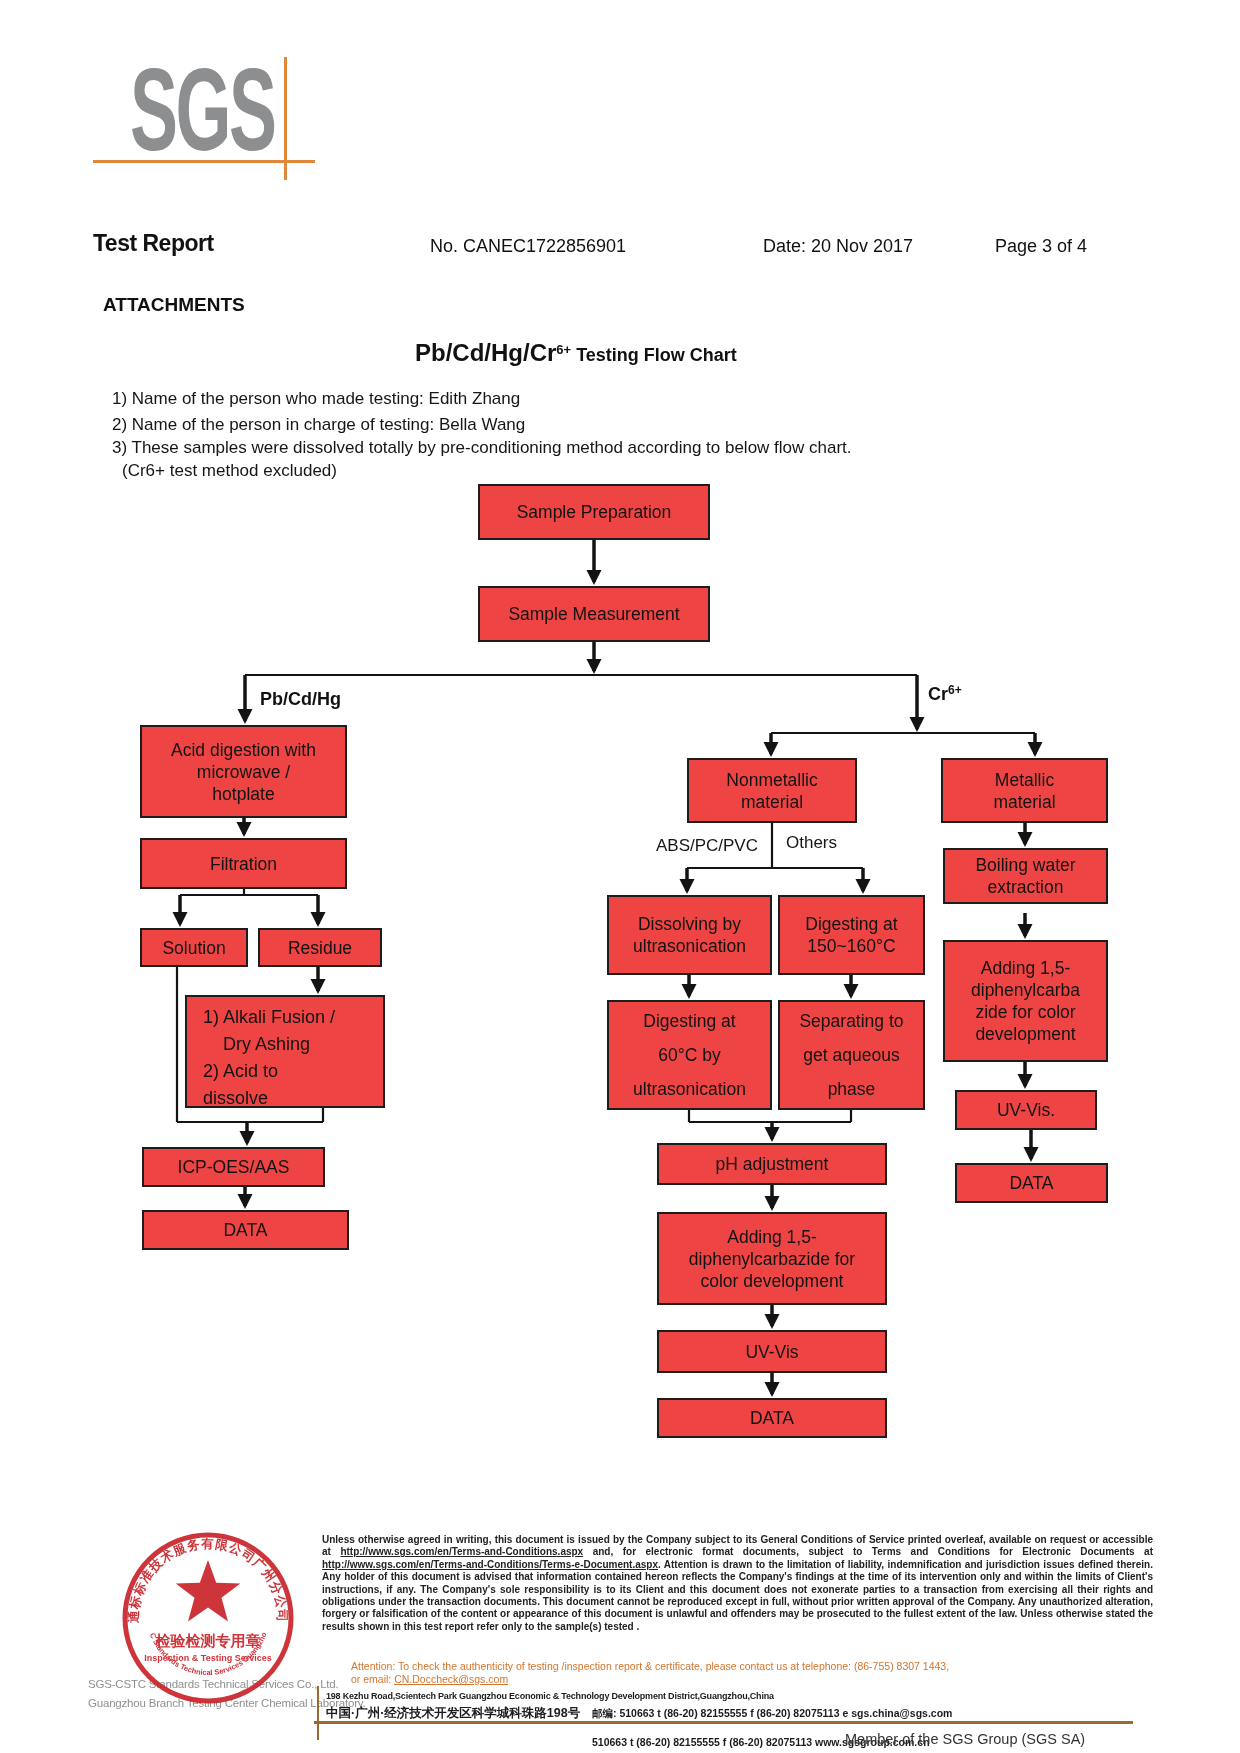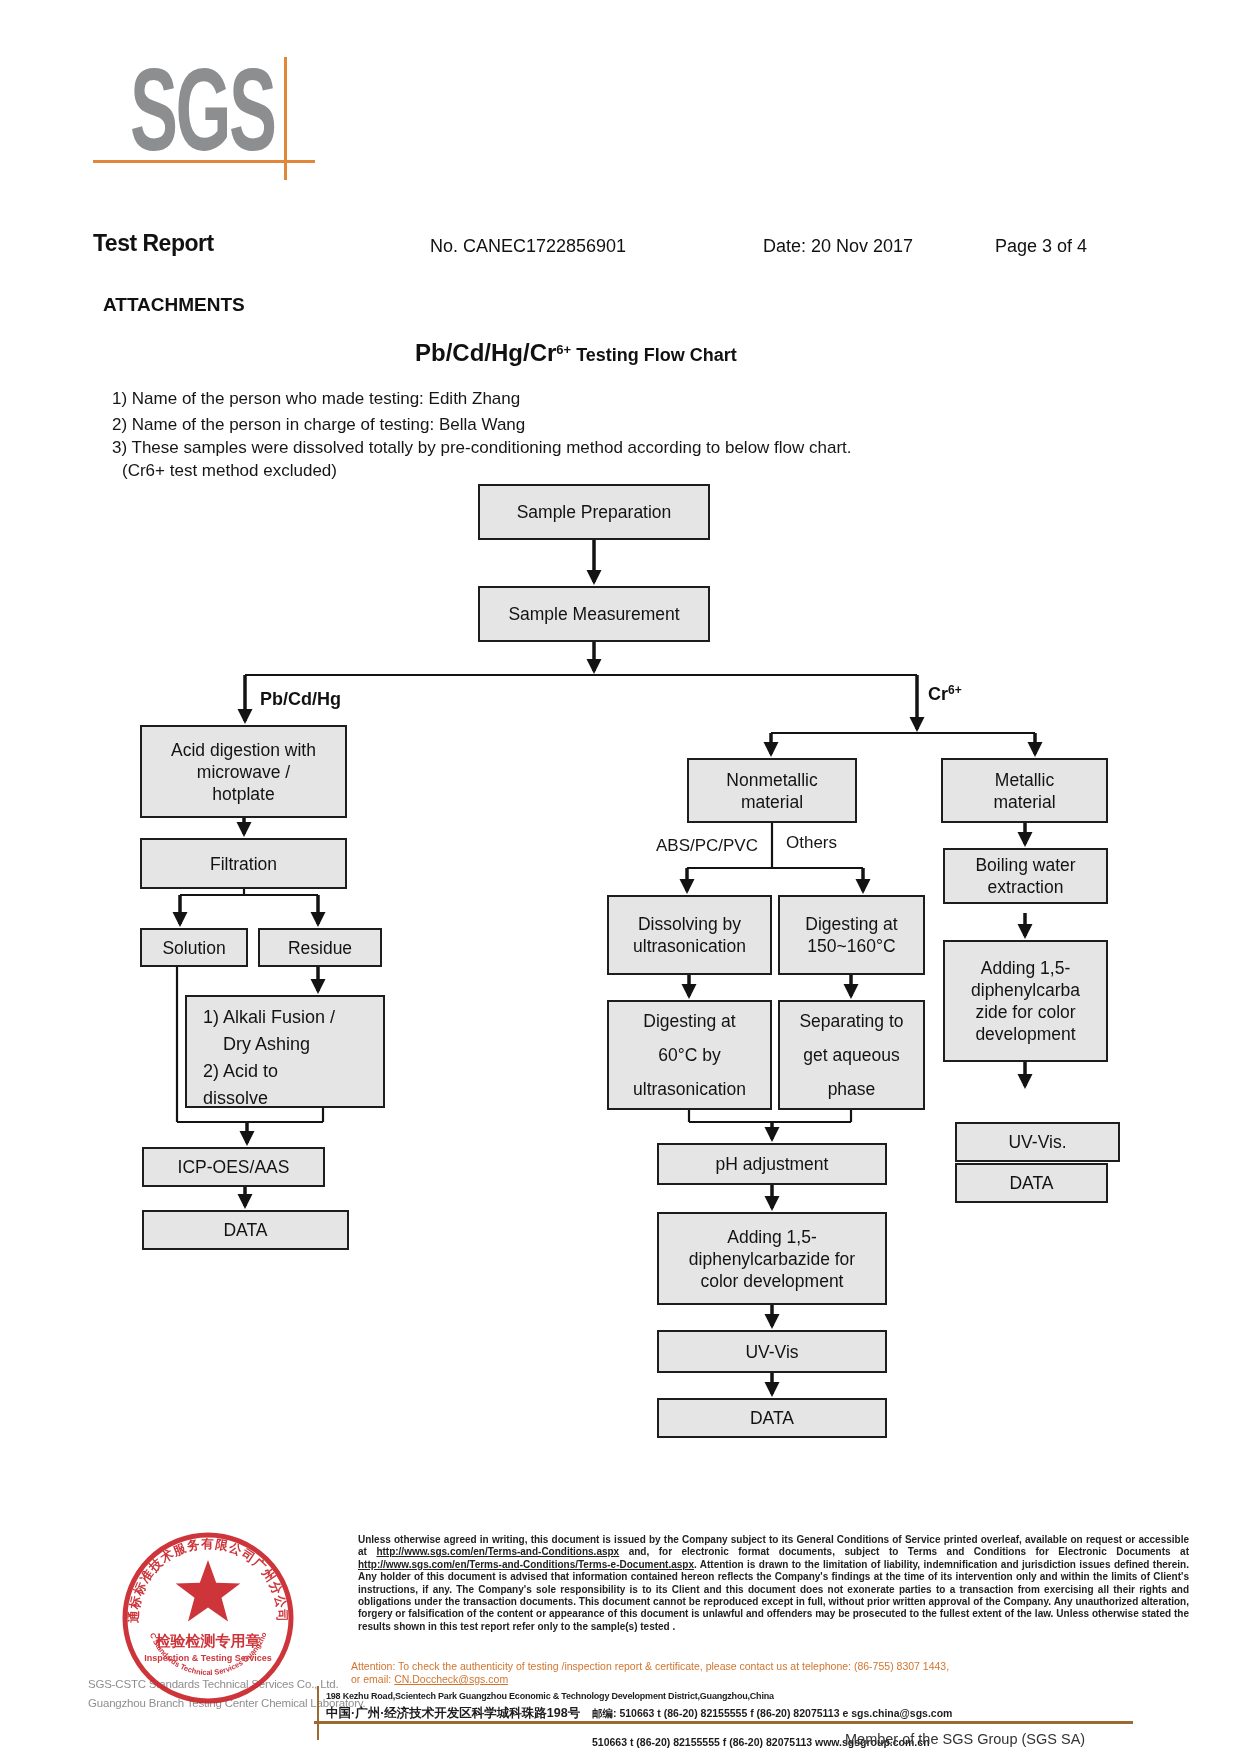--- a/index.html
+++ b/index.html
@@ -14,34 +14,34 @@
   
   .report-title{left:93px;top:230px;font-size:23px;font-weight:bold;letter-spacing:-.5px;}
   .hdr-item{top:236px;font-size:18px;}
   .section-title{left:103px;top:294px;font-size:19px;font-weight:bold;}
   .chart-title{left:415px;top:339px;font-weight:bold;}
   .chart-title .t1{font-size:24px;}
   .chart-title .tsup{font-size:13px;position:relative;top:-7px;}
   .chart-title .t2{font-size:18px;}
   .note{font-size:17px;color:#161616;}
   
-  .node{position:absolute;box-sizing:border-box;border:2px solid #1d1d1d;background:#e5e5e5;
+  .node{position:absolute;box-sizing:border-box;border:2px solid #1d1d1d;background:#ef4444;
         display:flex;align-items:center;justify-content:center;text-align:center;
         font-size:17.5px;line-height:22px;white-space:pre-line;color:#131313;}
   .node.lh-tall{line-height:34px;}
   .node.left-align{align-items:flex-start;justify-content:flex-start;text-align:left;
         padding:7px 8px 0 16px;line-height:27px;font-size:18px;}
   .flow-label{position:absolute;font-size:18px;font-weight:bold;color:#111;}
   .flow-label .lsup{font-size:12px;position:relative;top:-6px;}
   .flow-sublabel{position:absolute;font-size:17px;color:#161616;}
   svg.connectors{position:absolute;left:0;top:0;pointer-events:none;}
   
   .company-gray{left:88px;font-size:11.5px;color:#8f8f8f;letter-spacing:-.2px;}
   .terms{left:322px;top:1534px;width:831px;font-size:10px;line-height:12.4px;
-         font-weight:600;color:#222;text-align:justify;margin-left:36px;}
+         font-weight:600;color:#222;text-align:justify;}
   .terms u,.attention u{text-underline-offset:1px;}
   .attention{left:310px;width:831px;font-size:10.5px;line-height:13px;font-weight:normal;color:#d2752e;margin-left:41px;}
   .addr-vline{left:317px;top:1686px;width:2px;height:54px;background:#9b6a33;}
   .addr-en{left:326px;top:1691px;font-size:9px;color:#1c1c1c;font-weight:600;letter-spacing:-.2px;}
   .addr-en-contact{left:592px;top:1689px;font-size:10.5px;color:#1c1c1c;font-weight:600;margin-top:47px;}
   .addr-cn{left:326px;top:1705px;font-size:12.5px;color:#1c1c1c;font-weight:600;}
   .addr-cn-contact{left:592px;top:1707px;font-size:10.5px;color:#1c1c1c;font-weight:600;}
   .footer-rule{left:314px;top:1721px;width:819px;height:3px;background:#9b6a33;}
   .member{left:845px;top:1731px;font-size:14.5px;color:#333;}
 </style>
@@ -158,21 +158,21 @@
 diphenylcarbazide for
 color development</div>
   <div class="node" style="left:657px;top:1330px;width:230px;height:43px;">UV-Vis</div>
   <div class="node" style="left:657px;top:1398px;width:230px;height:40px;">DATA</div>
   <div class="node" style="left:943px;top:848px;width:165px;height:56px;">Boiling water
 extraction</div>
   <div class="node" style="left:943px;top:940px;width:165px;height:122px;">Adding 1,5-
 diphenylcarba
 zide for color
 development</div>
-  <div class="node" style="left:955px;top:1090px;width:165px;height:40px;margin-top:32px;">UV-Vis.</div>
+  <div class="node" style="left:955px;top:1090px;width:142px;height:40px;">UV-Vis.</div>
   <div class="node" style="left:955px;top:1163px;width:153px;height:40px;">DATA</div>
 
   <div class="abs company-gray" style="top:1678px;">SGS-CSTC Standards Technical Services Co., Ltd.</div>
   <div class="abs company-gray" style="top:1697px;">Guangzhou Branch Testing Center Chemical Laboratory.</div>
 
   <svg class="abs" style="left:120px;top:1530px;" width="176" height="176" viewBox="0 0 176 176" opacity="0.92">
     <circle cx="88" cy="88" r="83" fill="none" stroke="#c9242b" stroke-width="5"></circle>
     <path id="arcTop" d="M 18,88 A 70,70 0 1 1 158,88" fill="none"></path>
     <path id="arcBot" d="M 30,105 A 62,62 0 0 0 146,105" fill="none"></path>
     <text fill="#c9242b" font-size="12.5" font-weight="bold" letter-spacing="1">

